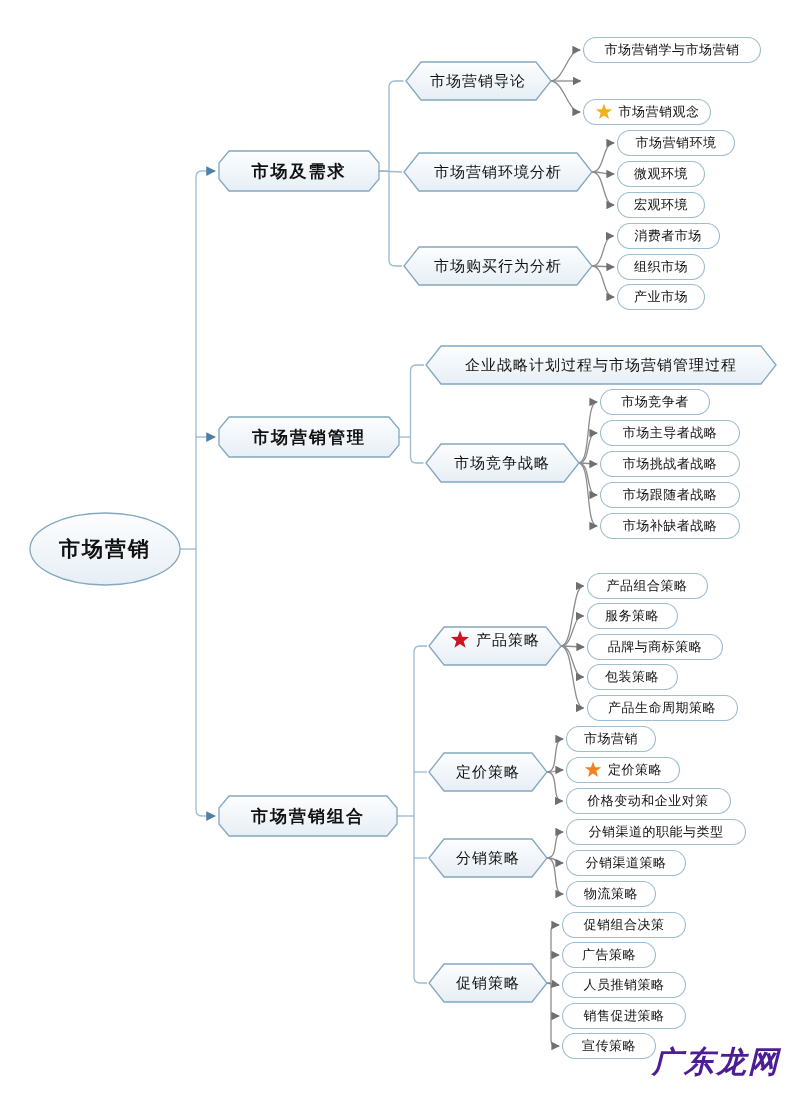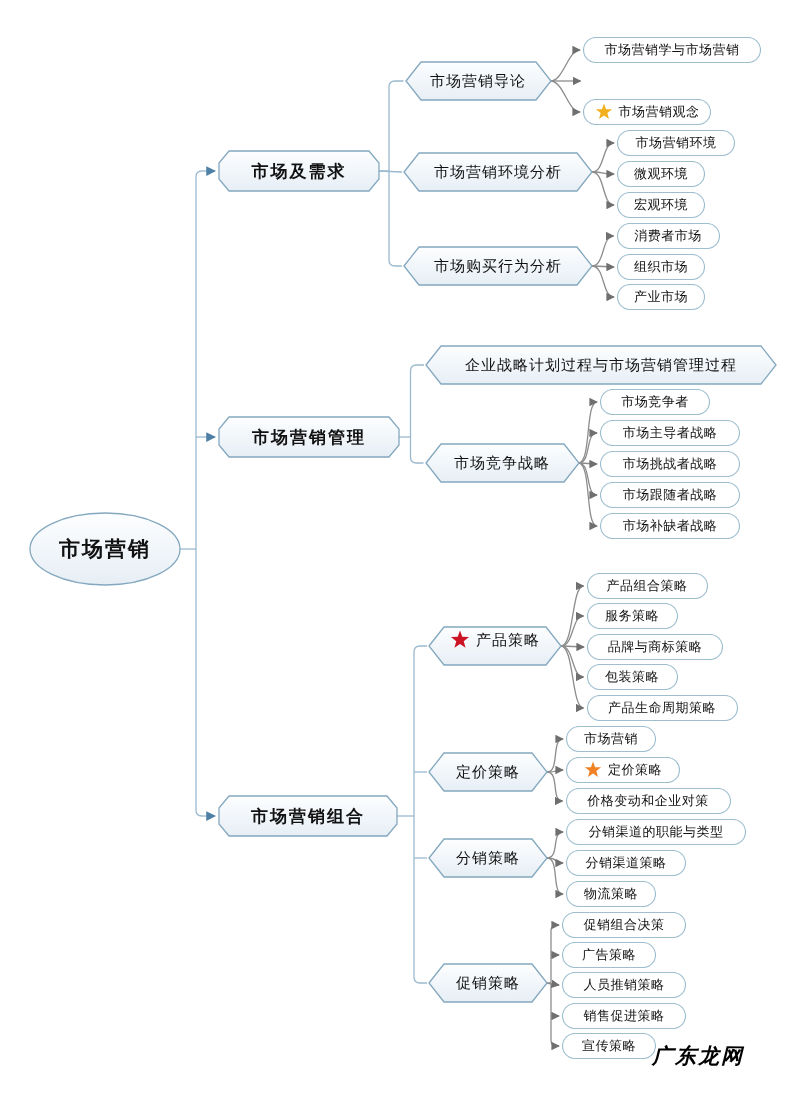--- a/index.html
+++ b/index.html
@@ -9,21 +9,21 @@
   .node{position:absolute;display:flex;align-items:center;justify-content:center;
         z-index:1;cursor:default;box-sizing:border-box;}
   .node .shape{position:absolute;left:0;top:0;}
   .node .lbl{position:relative;z-index:1;white-space:nowrap;}
   .node .star{position:relative;z-index:1;margin-right:6px;flex:0 0 auto;}
   .lv-root{font-size:21px;font-weight:bold;letter-spacing:2px;}
   .lv-1{font-size:17px;font-weight:bold;letter-spacing:2px;}
   .lv-2{font-size:15px;letter-spacing:1px;}
   .lv-3{font-size:13px;letter-spacing:0.5px;}
   .watermark{position:absolute;left:652px;top:1042px;z-index:2;
-    font-size:21px;font-weight:bold;letter-spacing:2px;color:#000000;font-style:italic;
+    font-size:30px;font-weight:bold;letter-spacing:2px;color:#4c1d95;font-style:italic;
     text-shadow:-2px -2px 0 #fff,2px -2px 0 #fff,-2px 2px 0 #fff,2px 2px 0 #fff,
                  0 -2px 0 #fff,0 2px 0 #fff,-2px 0 0 #fff,2px 0 0 #fff;}
 </style>
 </head>
 <body>
 
 <div id="canvas">
   <svg id="edges" width="800" height="1094">
     <defs>
       <linearGradient id="nodeGrad" x1="0" y1="0" x2="0" y2="1">

